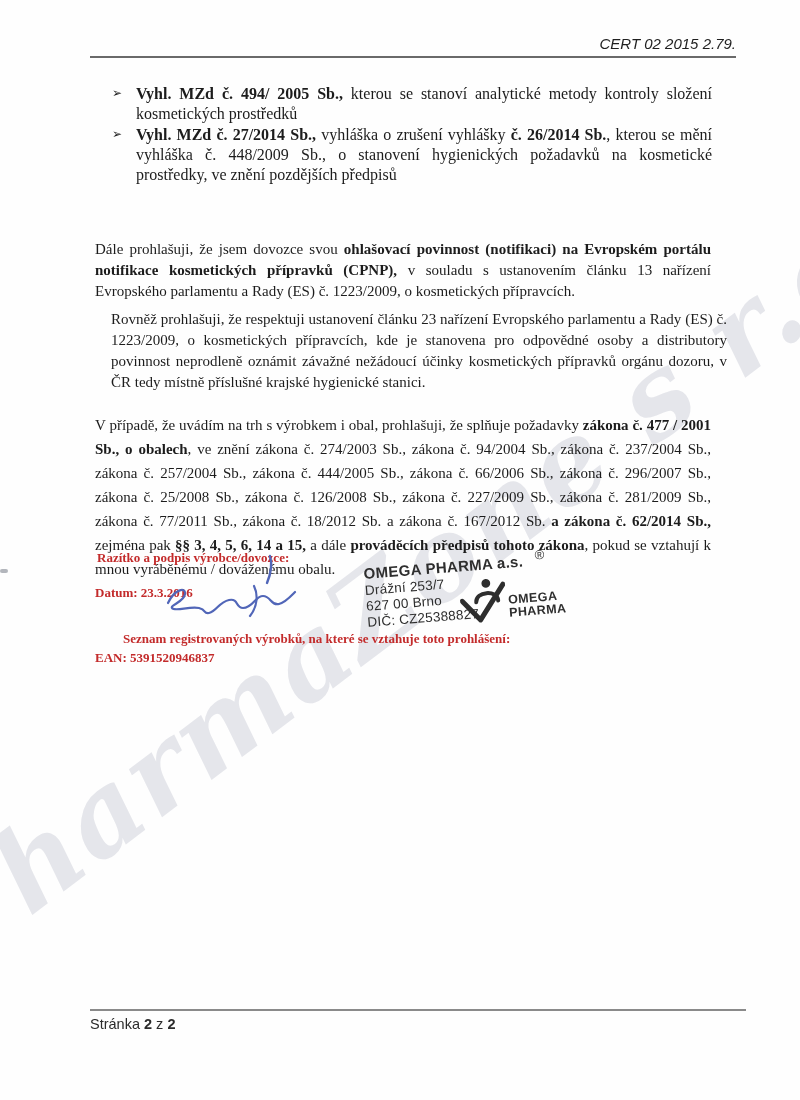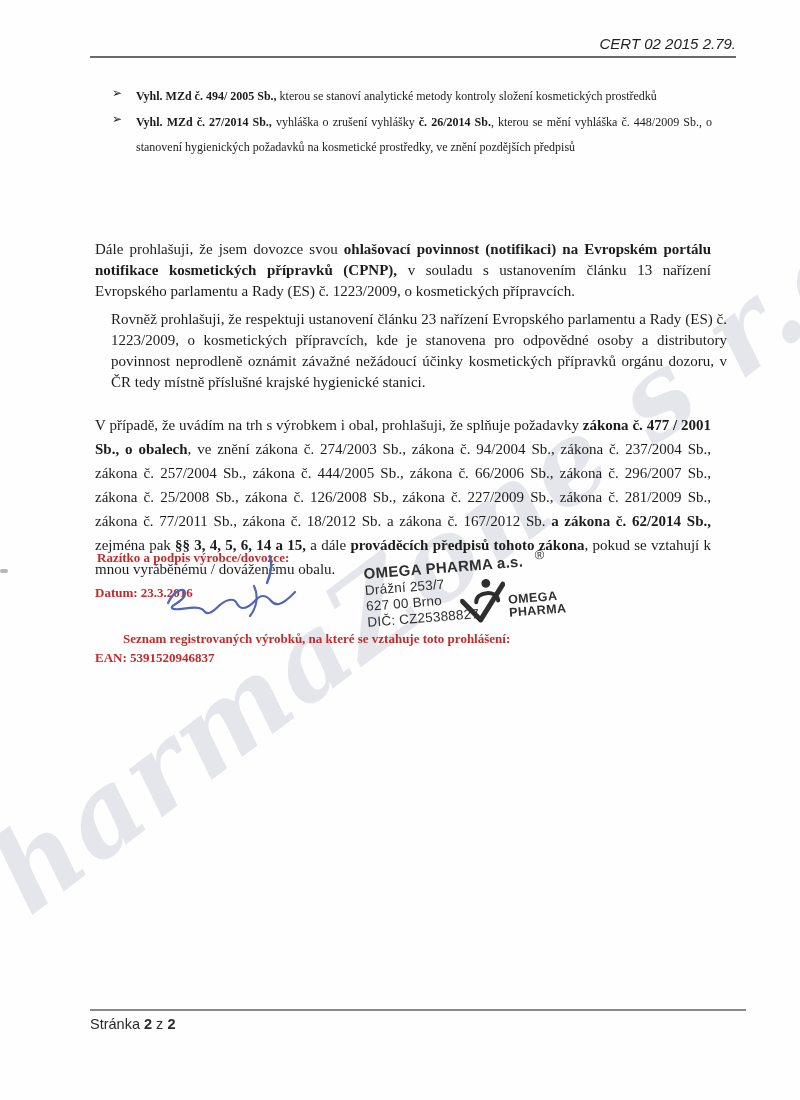--- a/index.html
+++ b/index.html
@@ -22,21 +22,21 @@
   .header-ref{top:35px;right:64px;font-family:"Liberation Sans",sans-serif;
     font-style:italic;font-size:15px;color:#1f1f1f;}
   .header-rule{top:56px;left:90px;width:646px;height:2px;background:#6a6a6a;}
   
   .doc-text{font-size:15px;line-height:21px;text-align:justify;}
   .b{font-weight:bold;}
   .bullets{left:112px;top:84px;width:600px;line-height:19px;}
   .bullet-item{display:flex;align-items:flex-start;margin-bottom:1px;}
   .bullet-marker{width:24px;flex:0 0 24px;font-size:12px;line-height:19px;
     font-family:"DejaVu Sans",sans-serif;color:#1c1c1c;}
-  .bullet-body{flex:1;font-size:12px;line-height:25px;text-align:justify;}
+  .bullet-body{flex:1;font-size:16px;line-height:20px;text-align:justify;}
   .para1{left:95px;top:239px;width:616px;}
   .para2{left:111px;top:309px;width:616px;}
   .para3{left:95px;top:413px;width:616px;line-height:24px;}
   
   .red{color:#c32b2b;font-weight:bold;font-size:13px;white-space:nowrap;}
   .lbl-stamp{left:97px;top:550px;}
   .lbl-date{left:95px;top:585px;}
   .lbl-products{left:95px;top:631px;margin-left:28px;}
   .ean-row{left:95px;top:650px;display:flex;}
   .ean-label{width:175px;flex:0 0 175px;}

